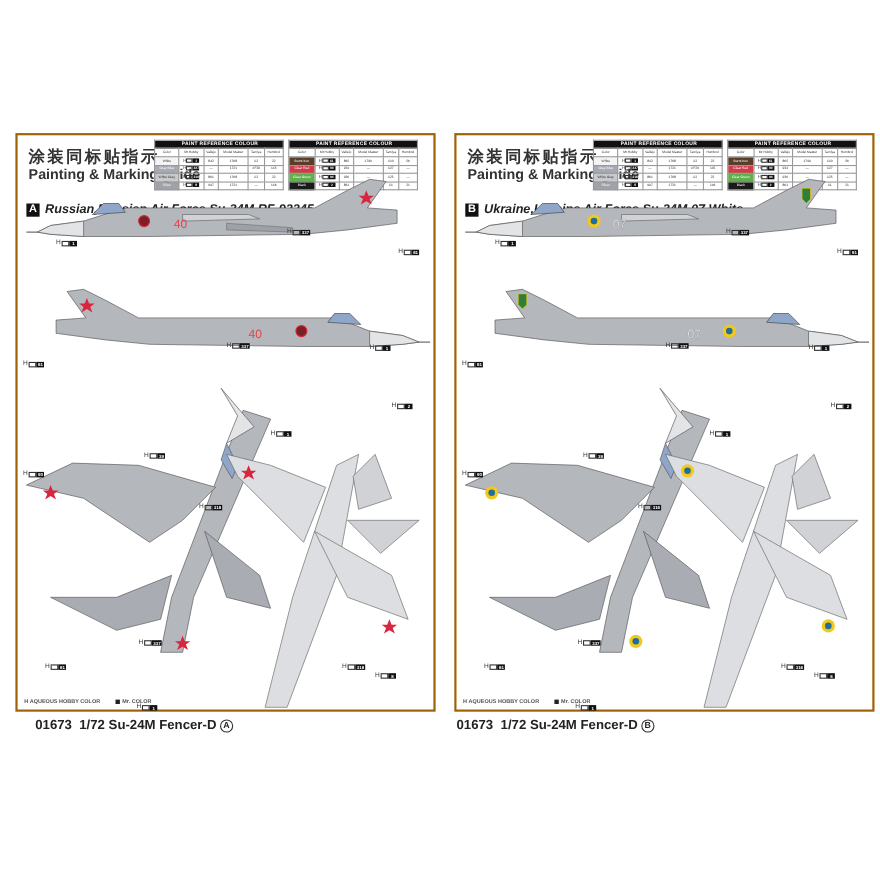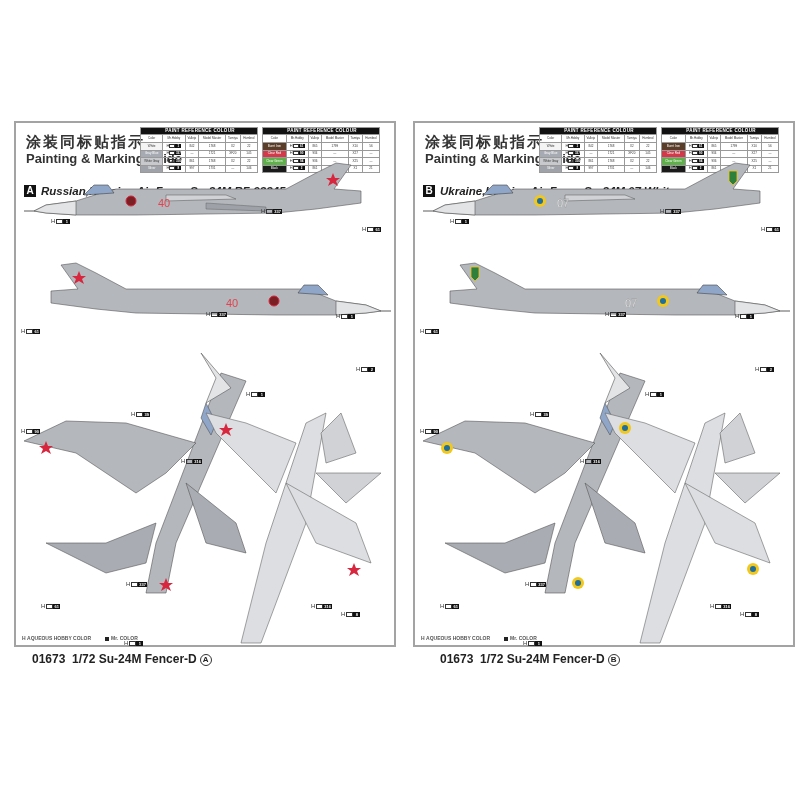--- a/index.html
+++ b/index.html
@@ -1,38 +1,38 @@
 <!DOCTYPE html>
 <html><head>
 <meta charset="utf-8">
 <style>
   * { box-sizing: border-box; margin: 0; padding: 0; }
   html, body { width: 800px; height: 800px; background: #ffffff; overflow: hidden; }
   body { font-family: "Liberation Sans", sans-serif; color: #222; position: relative; }
-  .sheet { position: absolute; top: 121px; width: 382px; height: 526px; border: 2px solid #a3a3a3; background: #fff; }
+  .sheet { position: absolute; top: 121px; width: 382px; height: 526px; border: 2px solid #a16207; background: #fff; }
   .sheet.a { left: 14px; }
   .sheet.b { left: 413px; }
   .title-cn { position: absolute; left: 10px; top: 10px; font-size: 15px; font-weight: bold; letter-spacing: 2px; color: #333; font-family: "DejaVu Sans", sans-serif; }
   .title-en { position: absolute; left: 10px; top: 28px; font-size: 13px; font-weight: bold; color: #333; }
   .ptable { position: absolute; top: 4px; width: 118px; border-collapse: collapse; font-size: 3px; }
   .ptable.t1 { left: 124px; }
   .ptable.t2 { left: 246px; }
   .ptable .hdr { background: #111; color: #fff; font-weight: bold; font-size: 4.5px; height: 7px; padding-left: 2px; letter-spacing: 0.3px; }
   .ptable td, .ptable th { border: 0.5px solid #999; height: 7.5px; text-align: center; font-weight: normal; color: #333; line-height: 3.5px; padding: 0; }
   .ptable th { height: 8px; }
   .hbox { display: inline-block; font-size: 4px; }
   .hbox b { display: inline-block; background: #111; color: #fff; width: 6px; height: 4px; line-height: 4px; vertical-align: middle; font-size: 3px; }
   .hbox i { display: inline-block; border: 0.5px solid #333; width: 6px; height: 4px; vertical-align: middle; }
   .scheme { position: absolute; left: 8px; top: 62px; font-size: 11.5px; font-weight: bold; font-style: italic; color: #222; display: flex; align-items: center; }
   .scheme .badge { display: inline-block; background: #111; color: #fff; font-style: normal; width: 12px; height: 12px; line-height: 12px; text-align: center; font-size: 10px; margin-right: 5px; }
   .legend { position: absolute; left: 6px; bottom: 4px; font-size: 5px; font-weight: bold; color: #555; display: flex; gap: 14px; align-items: center; }
   .legend .sq { display: inline-block; width: 4px; height: 4px; background: #222; margin-right: 2px; vertical-align: middle; }
   .footer { position: absolute; top: 652px; font-size: 12px; font-weight: bold; color: #222; }
   .footer.a { left: 32px; }
-  .footer.b { left: 415px; margin-left: 25px; }
+  .footer.b { left: 415px; }
   .footer .circ { display: inline-block; border: 1px solid #333; border-radius: 50%; width: 12px; height: 12px; line-height: 10px; text-align: center; font-size: 8px; margin-left: 3px; vertical-align: 1px; }
   svg { position: absolute; left: 0; top: 0; overflow: visible; }
   .hcode { position: absolute; font-size: 6px; color: #333; display: flex; align-items: center; }
   .hcode i { display: inline-block; border: 0.7px solid #333; width: 7px; height: 5px; margin-left: 1px; }
   .hcode b { display: inline-block; background: #111; color: #fff; min-width: 7px; height: 5px; line-height: 5px; font-size: 4px; text-align: center; padding: 0 1px; }
 </style>
 </head>
 <body>
 
 <div class="sheet a">

